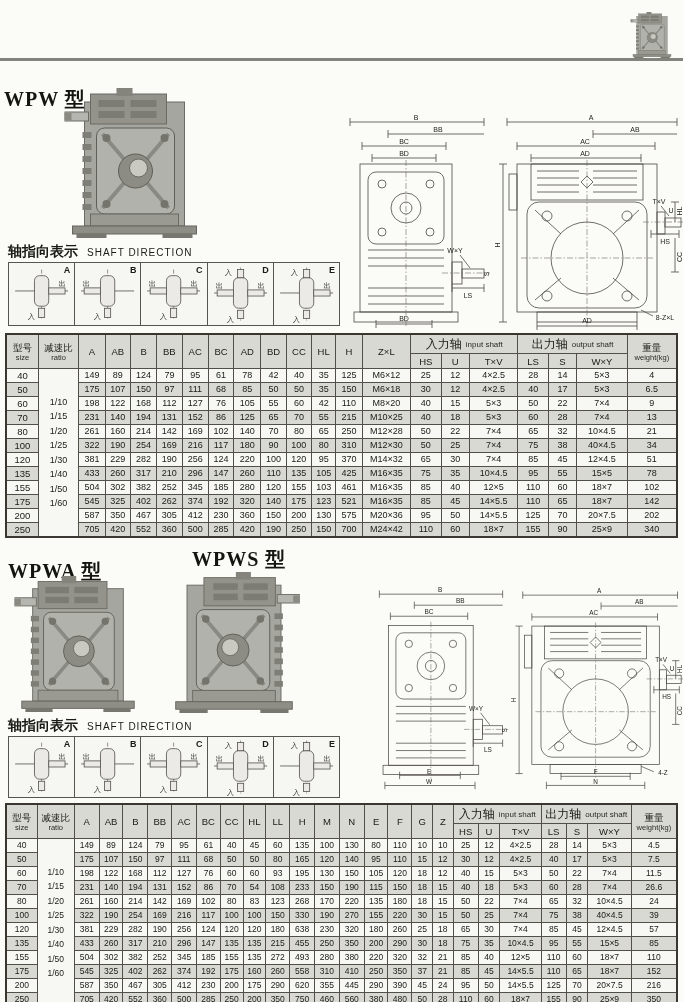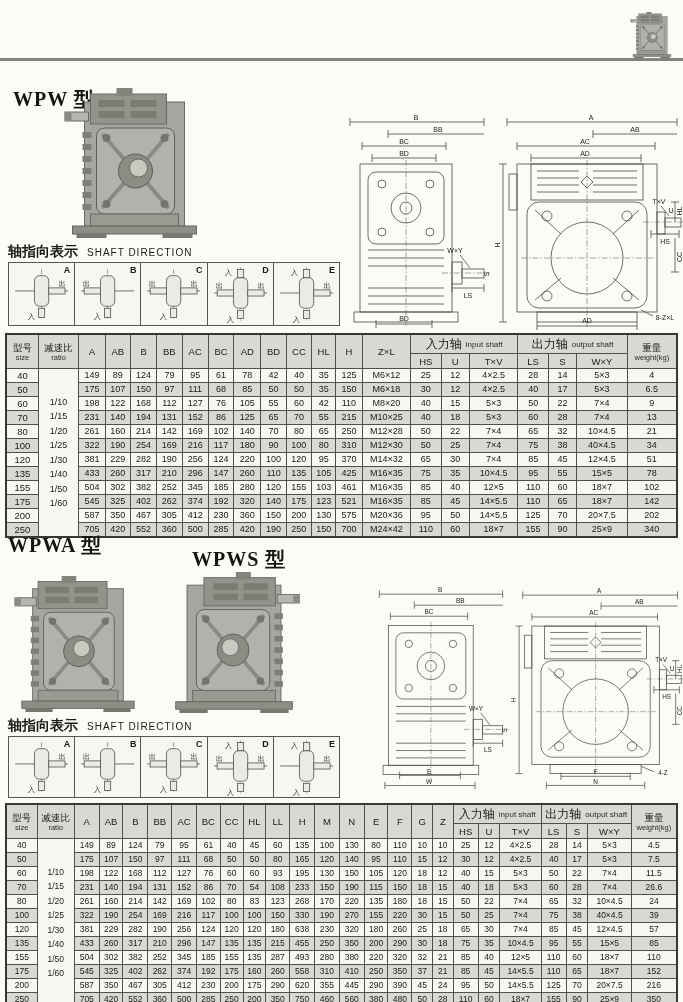--- a/index.html
+++ b/index.html
@@ -83,21 +83,21 @@
       <rect x="12" y="146" width="30" height="4" fill="#77776f"></rect>
         <rect x="98" y="146" width="30" height="4" fill="#77776f"></rect>
     </symbol>
   </svg>
 
   <svg class="abs top-thumb photo" viewBox="0 0 140 150">
       <use href="#gearbox-art"></use>
     </svg>
   <div class="abs top-rule"></div>
 
-  <div class="abs model-title" style="left:13px;top:86px;">WPW 型</div>
+  <div class="abs model-title" style="left:4px;top:86px;">WPW 型</div>
   <svg class="abs photo" style="left:62px;top:88px;width:145px;height:150px;" viewBox="0 0 140 150">
       <use href="#gearbox-art"></use>
     </svg>
 
   <div class="abs" style="left:342px;top:112px;width:341px;height:218px;">
     <svg class="dv" style="position:absolute;left:0;top:0;width:150px;height:218px;" viewBox="0 0 150 218">
       <g class="ln">
         <line x1="8" y1="10" x2="142" y2="10"></line>
           <line x1="8" y1="6" x2="8" y2="14"></line>
           <line x1="142" y1="6" x2="142" y2="14"></line>
@@ -663,21 +663,21 @@
           <td>60</td>
           <td>18×7</td>
           <td>155</td>
           <td>90</td>
           <td>25×9</td>
           <td>340</td>
         </tr>
       </tbody>
     </table>
 
-  <div class="abs model-title" style="left:8px;top:532px;">WPWA 型</div>
+  <div class="abs model-title" style="left:8px;top:558px;">WPWA 型</div>
   <div class="abs model-title" style="left:192px;top:546px;">WPWS 型</div>
   <svg class="abs photo" style="left:14px;top:576px;width:128px;height:136px;" viewBox="0 0 140 150">
       <use href="#gearbox-art"></use>
     </svg>
   <svg class="abs photo" style="left:168px;top:572px;width:132px;height:141px;transform:scaleX(-1);" viewBox="0 0 140 150">
       <use href="#gearbox-art"></use>
     </svg>
 
   <div class="abs" style="left:372px;top:582px;width:311px;height:212px;">
     <svg class="dv" style="position:absolute;left:0;top:0;width:138px;height:212px;" viewBox="0 0 150 224">
@@ -1214,21 +1214,21 @@
         <tr>
           <td class="size">155</td>
           <td>504</td>
           <td>302</td>
           <td>382</td>
           <td>252</td>
           <td>345</td>
           <td>185</td>
           <td>155</td>
           <td>135</td>
-          <td>287</td>
+          <td>272</td>
           <td>493</td>
           <td>280</td>
           <td>380</td>
           <td>220</td>
           <td>320</td>
           <td>32</td>
           <td>21</td>
           <td>85</td>
           <td>40</td>
           <td>12×5</td>

